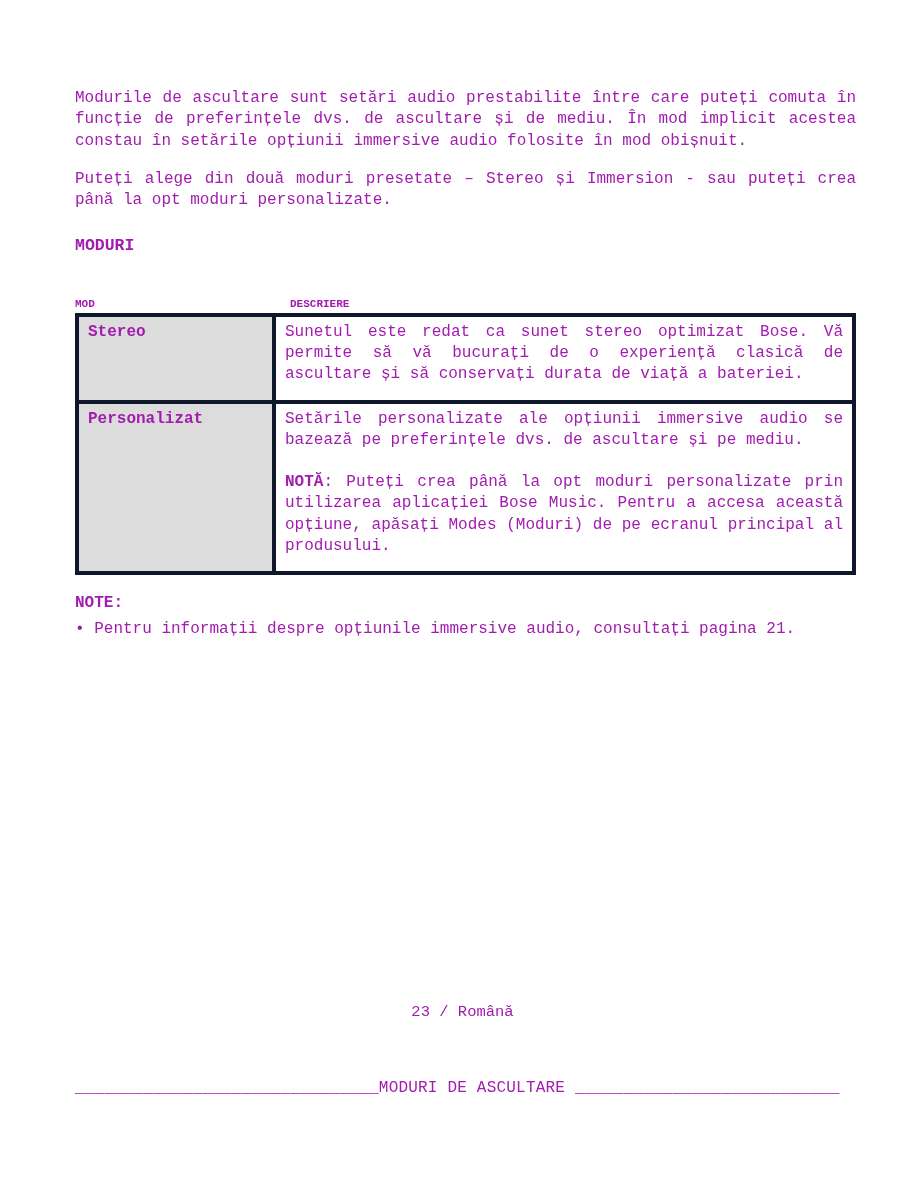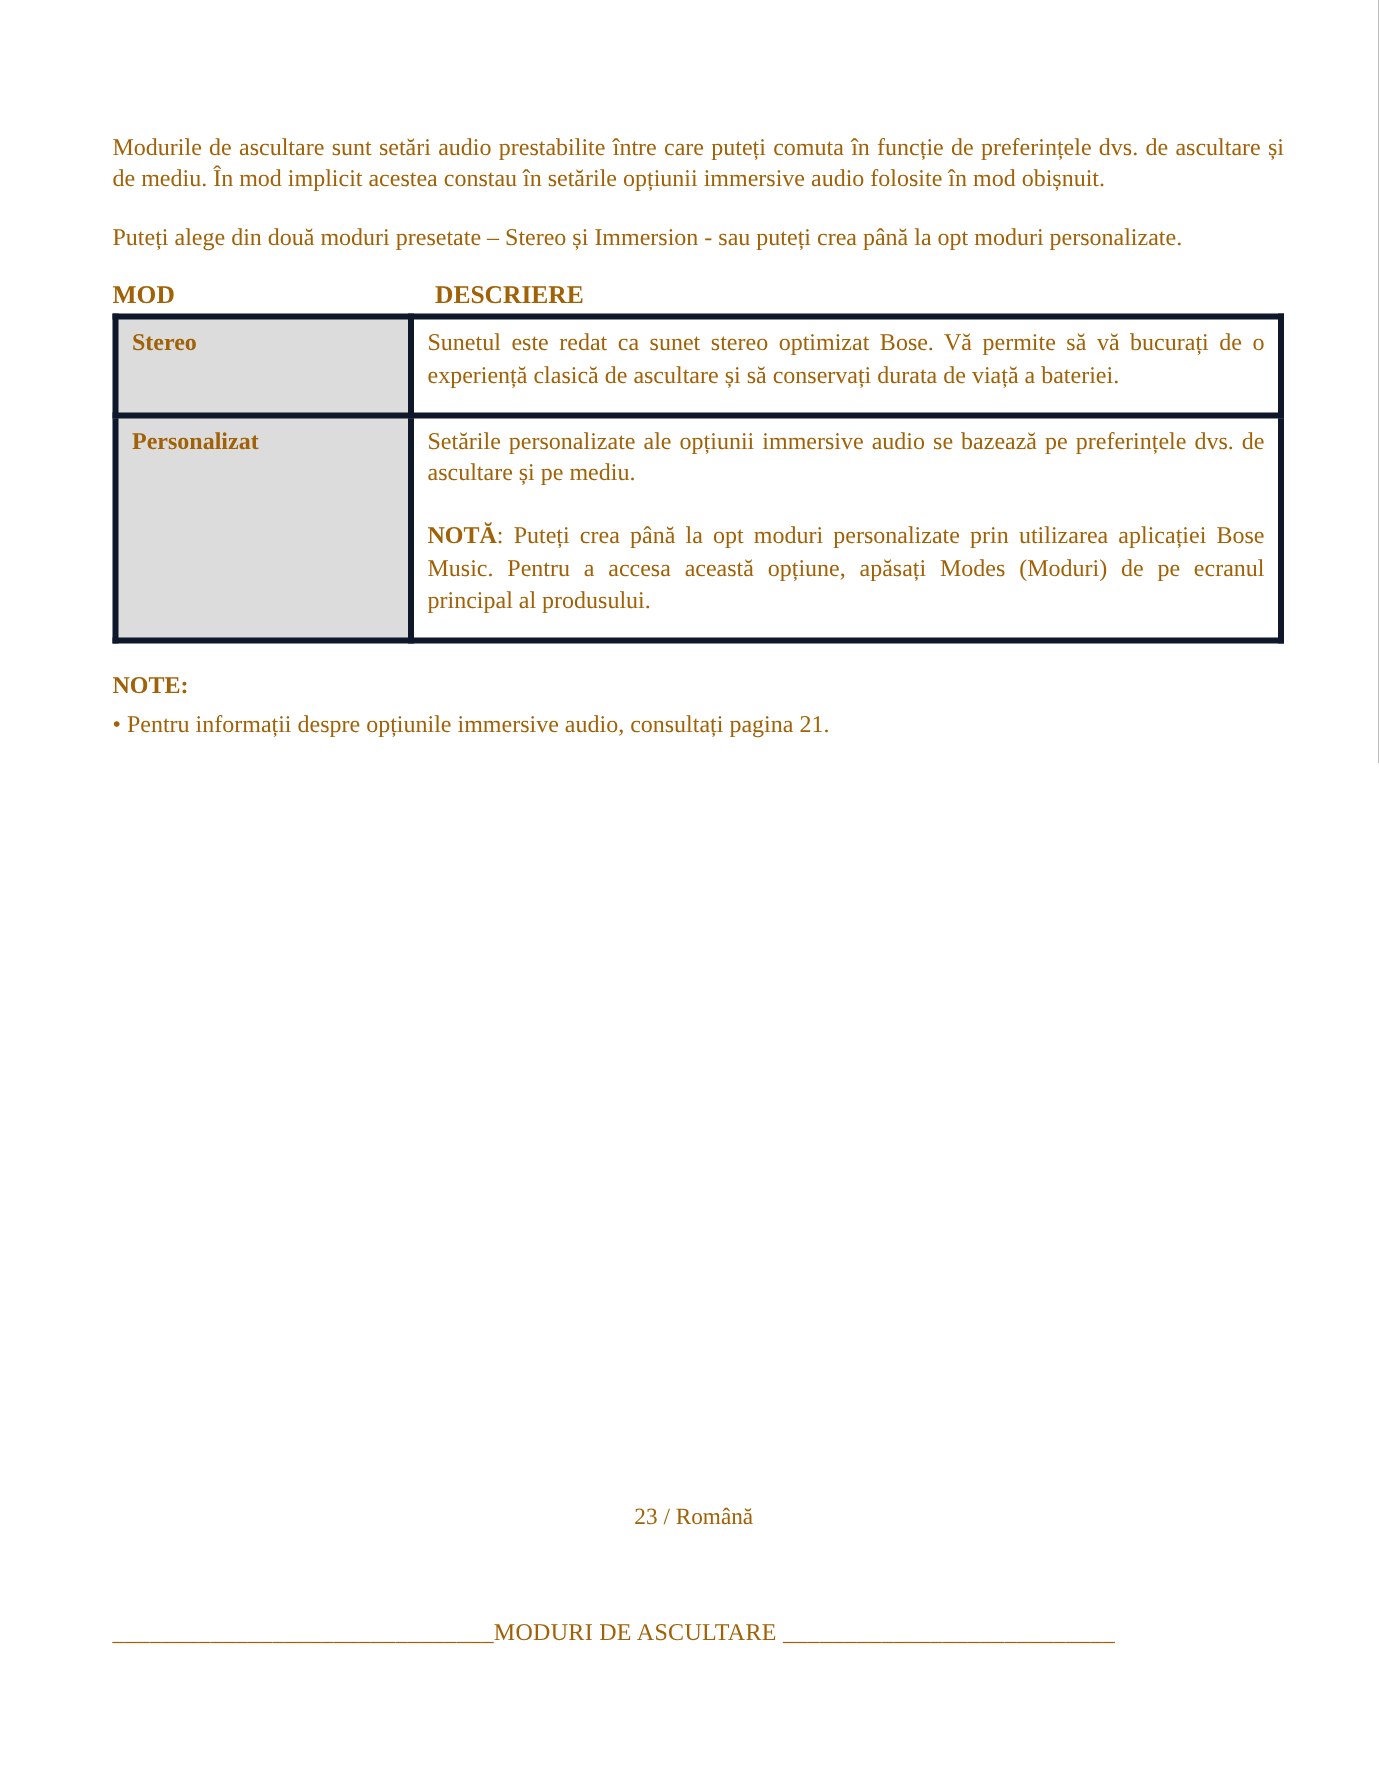--- a/index.html
+++ b/index.html
@@ -3,43 +3,43 @@
 <meta charset="utf-8">
 <style>
   * { margin: 0; padding: 0; box-sizing: border-box; }
   html, body { background: #888; }
   .page {
     position: relative;
     width: 919px;
     height: 1190px;
     margin: 0 auto;
     background: #ffffff;
-    font-family: Liberation Serif, serif;
-    color: #a16207;
+    font-family: Liberation Mono, monospace;
+    color: #a21caf;
     font-size: 16px;
     line-height: 1.33;
     overflow: hidden;
   }
   .content {
     position: absolute;
     left: 75px;
     top: 88px;
     width: 781px;
   }
   .para { text-align: justify; margin-bottom: 17px; }
   .section-heading {
     font-weight: bold;
     margin-top: 24px;
     margin-bottom: 40px;
     font-size: 16.5px;
   }
   .table-header-row {
     display: flex;
     font-weight: bold;
-    font-size: 17px;
+    font-size: 11px;
     margin-bottom: 1px;
   }
   .table-header-row .col-mod { width: 215px; }
   .table-header-row .col-desc { }
   table.modes-table {
     border-collapse: collapse;
     width: 100%;
     table-layout: fixed;
   }
   table.modes-table td {
@@ -80,20 +80,21 @@
 </head>
 <body>
 
 <div class="page">
   <div class="content">
 
     <p class="para">Modurile de ascultare sunt setări audio prestabilite între care puteți comuta în funcție de preferințele dvs. de ascultare și de mediu. În mod implicit acestea constau în setările opțiunii immersive audio folosite în mod obișnuit.</p>
 
     <p class="para">Puteți alege din două moduri presetate – Stereo și Immersion - sau puteți crea până la opt moduri personalizate.</p>
 
+    <div class="section-heading">MODURI</div>
 
     <div class="table-header-row">
       <span class="col-mod">MOD</span>
       <span class="col-desc">DESCRIERE</span>
     </div>
 
     <table class="modes-table">
       <tbody>
         <tr>
           <td class="mode-cell">Stereo</td>

